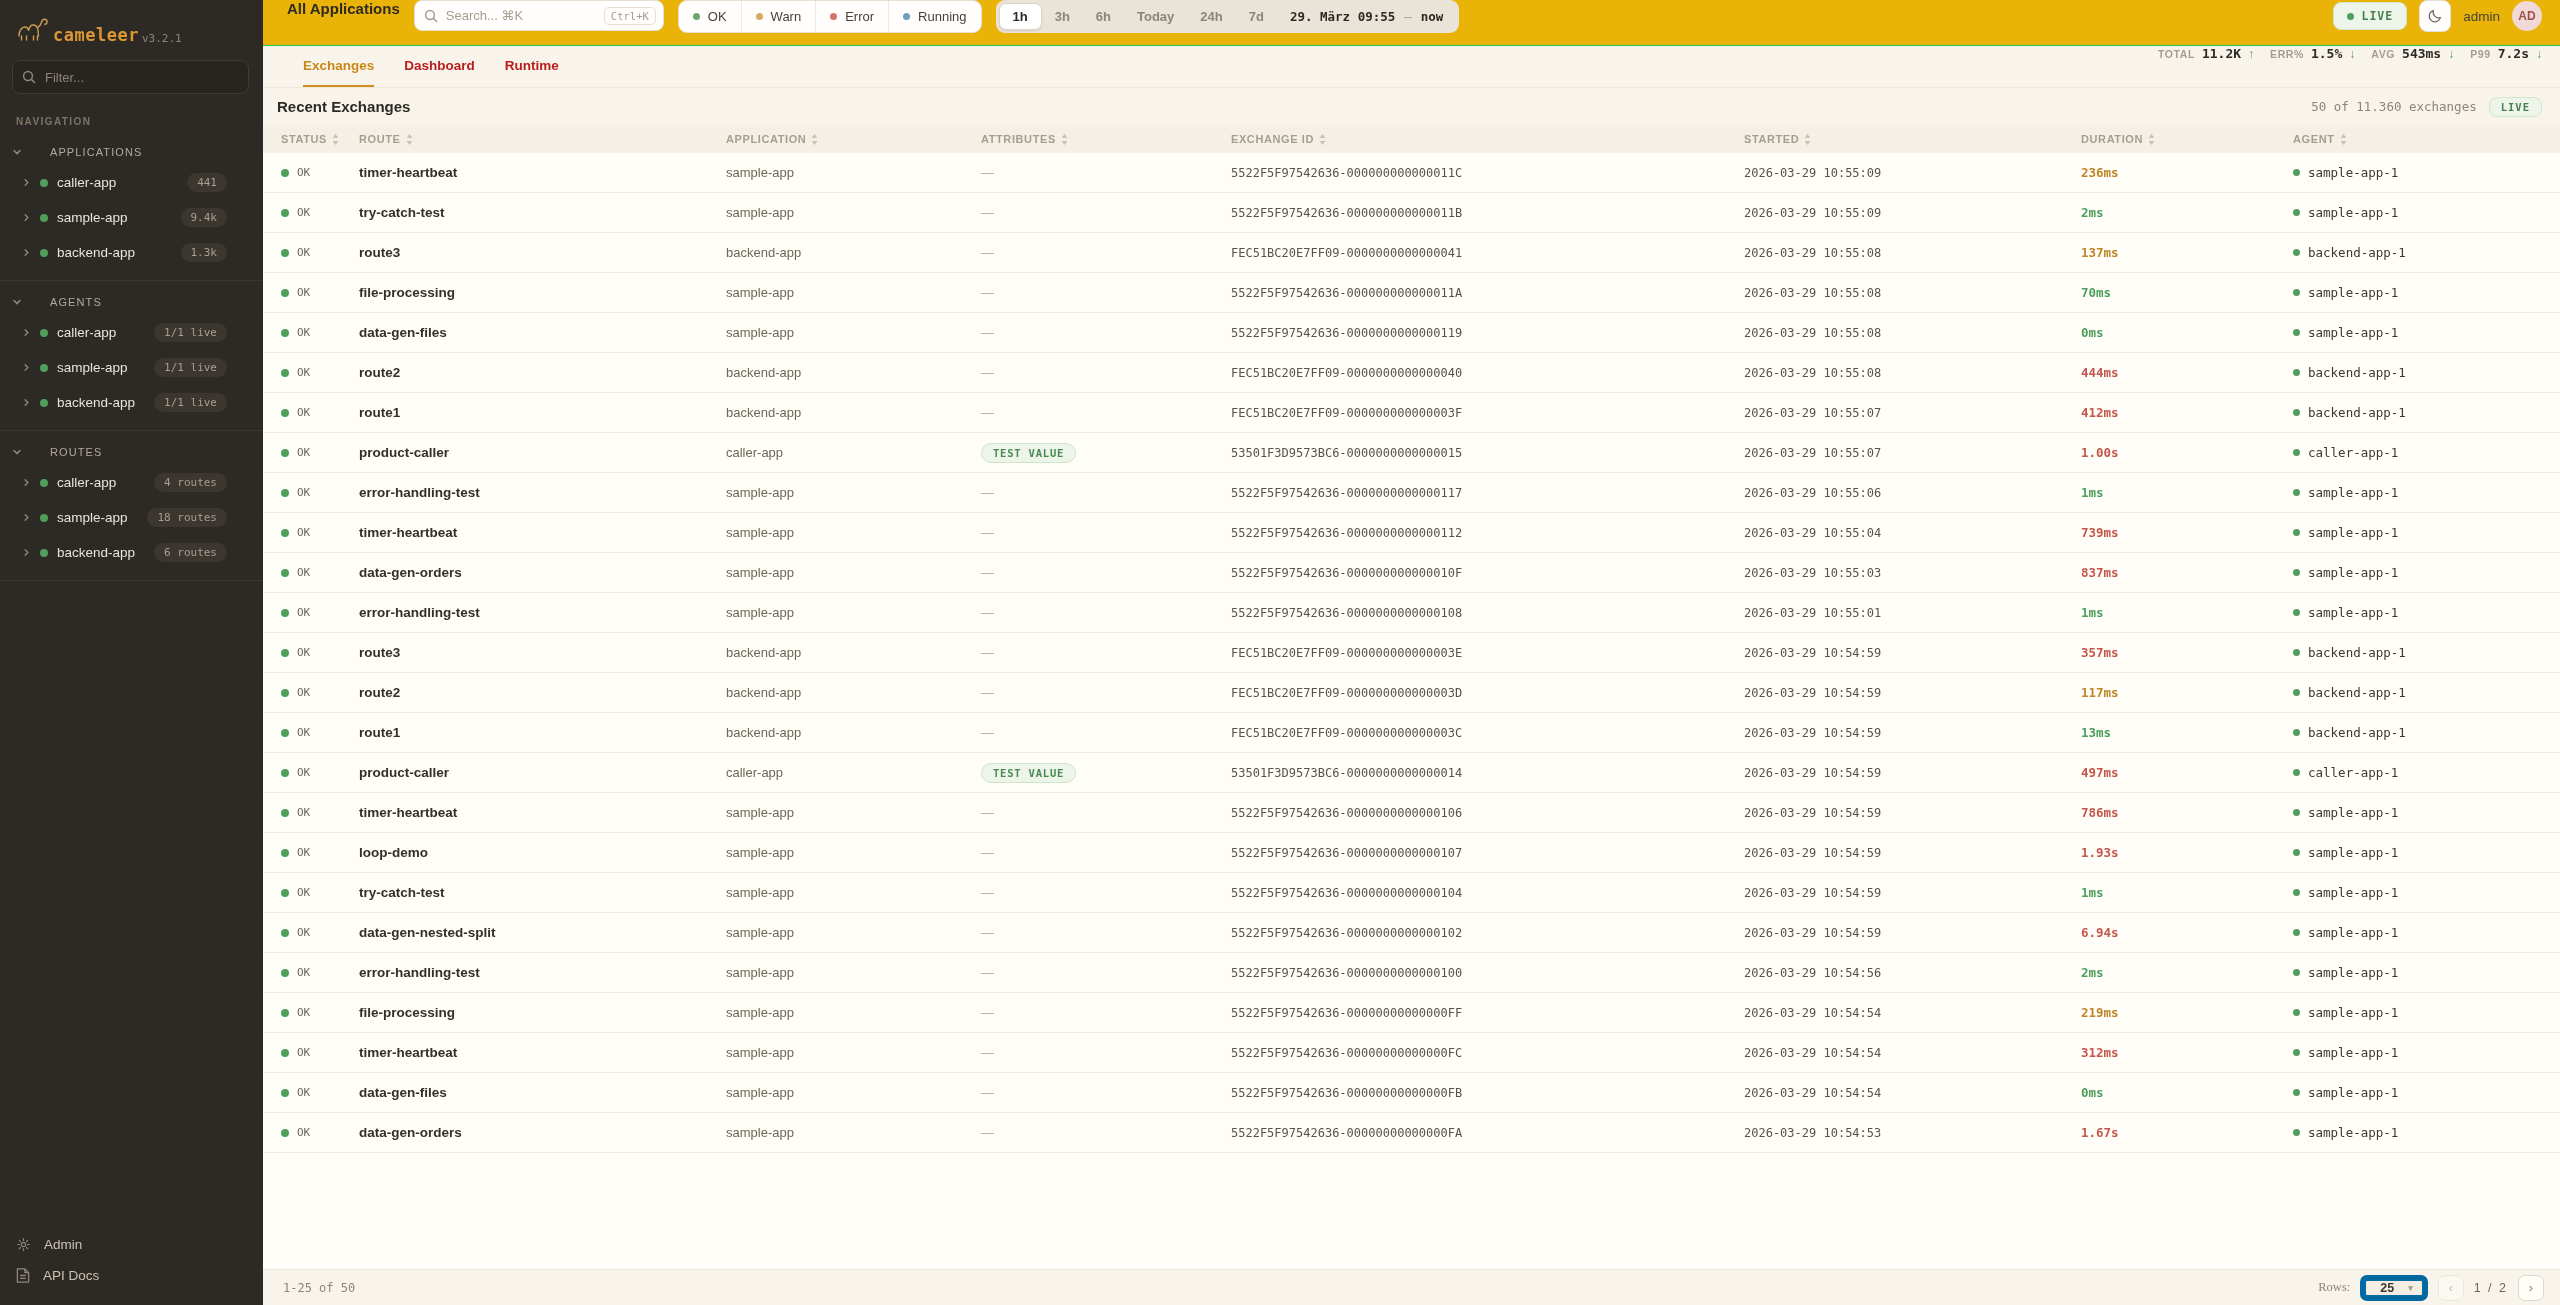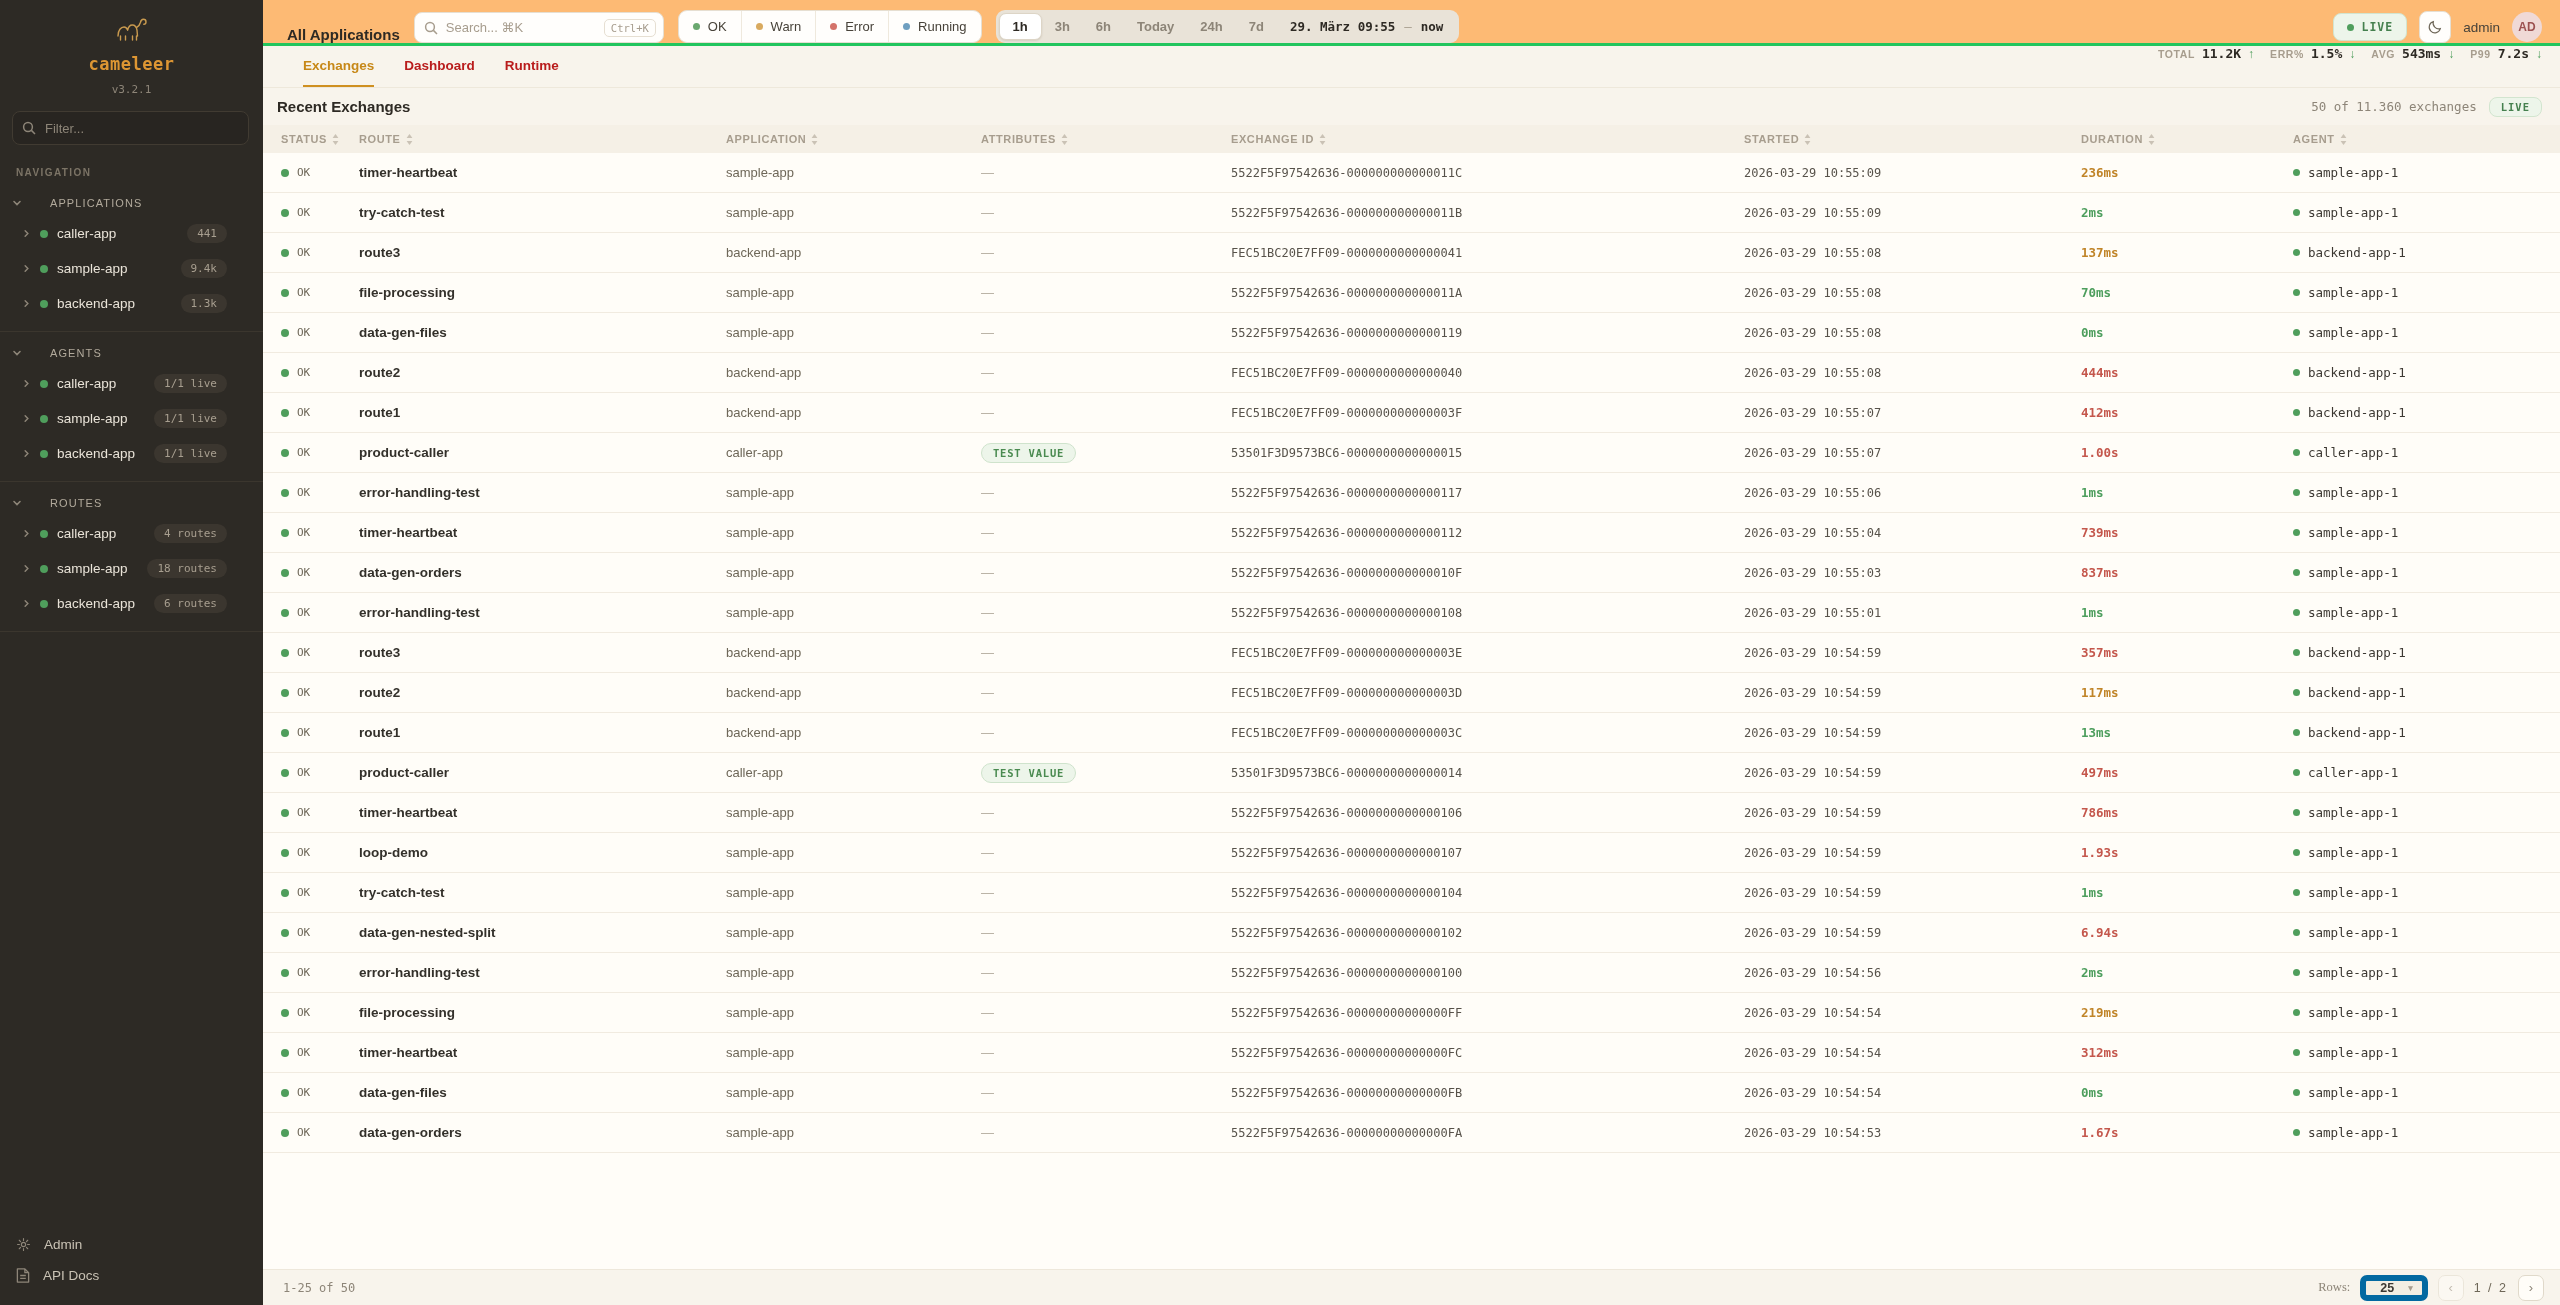--- a/index.html
+++ b/index.html
@@ -2,42 +2,42 @@
 <html><head>
 <meta charset="utf-8">
 <style>
   * { margin:0; padding:0; box-sizing:border-box; }
   html,body { width:2560px; height:1305px; }
   body { font-family:"Liberation Sans", sans-serif; background:#f8f4ec; color:#2e2a24; overflow:hidden; }
   .app { display:flex; width:2560px; height:1305px; }
 
   
   .sidebar { width:263px; background:#2d2a25; display:flex; flex-direction:column; flex-shrink:0; }
-  .logo-row { display:flex; align-items:center; gap:9px; padding:15px 16px 13px;flex-direction:column; }
+  .logo-row { display:flex; align-items:flex-end; gap:3px; padding:15px 16px 13px; }
   .logo-text { font-family:"DejaVu Sans Mono", monospace; font-weight:bold; font-size:17px; color:#dd9633; letter-spacing:.5px; }
   .logo-ver { font-family:"DejaVu Sans Mono", monospace; font-size:11px; color:#8d8578; }
   .filter-wrap { position:relative; margin:2px 14px 8px 12px; }
   .filter-wrap svg { position:absolute; left:10px; top:10px; }
   .filter-input { width:100%; height:34px; background:#282521; border:1px solid #413b32; border-radius:8px; color:#cfc8bb; font-size:13px; padding:0 10px 0 32px; outline:none; font-family:"Liberation Sans", sans-serif; }
   .filter-input::placeholder { color:#8d8578; }
   .nav-label { padding:14px 16px 4px; font-size:10px; font-weight:bold; letter-spacing:1.4px; color:#7c7466; }
   .side-section { padding:6px 0 10px; border-bottom:1px solid #3b362e; }
   .side-section-header { display:flex; align-items:center; gap:28px; padding:9px 5px 7px 12px; color:#b2aa9c; font-size:11px; font-weight:normal; letter-spacing:1.1px; cursor:pointer; }
   .side-item { display:flex; align-items:center; gap:9px; padding:8px 36px 8px 22px; color:#e9e3d8; font-size:13.5px; cursor:pointer; }
   .chev { color:#8d8578; display:flex; }
   .dot { width:8px; height:8px; border-radius:50%; background:#4f9e5c; flex-shrink:0; }
   .side-badge { margin-left:auto; background:#3b362f; color:#a89f90; font-family:"DejaVu Sans Mono", monospace; font-size:11px; padding:3px 10px; border-radius:10px; white-space:nowrap; }
   .sidebar-spacer { flex:1; }
   .sidebar-footer { padding:6px 0 14px; }
   .side-foot-item { display:flex; align-items:center; gap:13px; padding:8px 16px; color:#c9c2b4; font-size:13.5px; cursor:pointer; }
 
   
   .main { flex:1; display:flex; flex-direction:column; min-width:0; }
 
-  .topbar { height:46px; background:#fdba74; border-bottom:3px solid #22c55e; display:flex; align-items:flex-end; gap:14px; padding:0 18px 0 24px; }
+  .topbar { height:46px; background:#eab308; border-bottom:1px solid #22c55e; display:flex; align-items:flex-start; gap:14px; padding:0 18px 0 24px; }
   .page-title { font-size:15px; font-weight:bold; color:#2e2a24; white-space:nowrap; }
   .search-box { width:250px; height:31px; border:1px solid #e6dfd2; border-radius:8px; display:flex; align-items:center; gap:8px; padding:0 7px 0 9px; color:#a79d8e; font-size:13px; cursor:text; background:#fffefc; }
   .search-ph { flex:1; white-space:nowrap; }
   .kbd { font-family:"DejaVu Sans Mono", monospace; font-size:10.5px; color:#a79d8e; border:1px solid #e6dfd2; border-radius:5px; padding:2px 6px; }
   .filter-group { display:flex; align-items:stretch; height:33px; border:1px solid #e6dfd2; border-radius:9px; overflow:hidden; background:#fffefc; }
   .filter-chip { display:flex; align-items:center; gap:8px; padding:0 14px; font-size:13px; color:#474239; cursor:pointer; border-left:1px solid #efe9dd; }
   .filter-chip:first-child { border-left:none; }
   .fdot { width:7px; height:7px; border-radius:50%; }
   .time-group { display:flex; align-items:center; background:#e9e3d8; border-radius:9px; padding:3px; height:33px; }
   .time-btn { padding:0 13px; height:27px; line-height:27px; border-radius:7px; font-size:13px; font-weight:bold; color:#8d8578; cursor:pointer; white-space:nowrap; }

